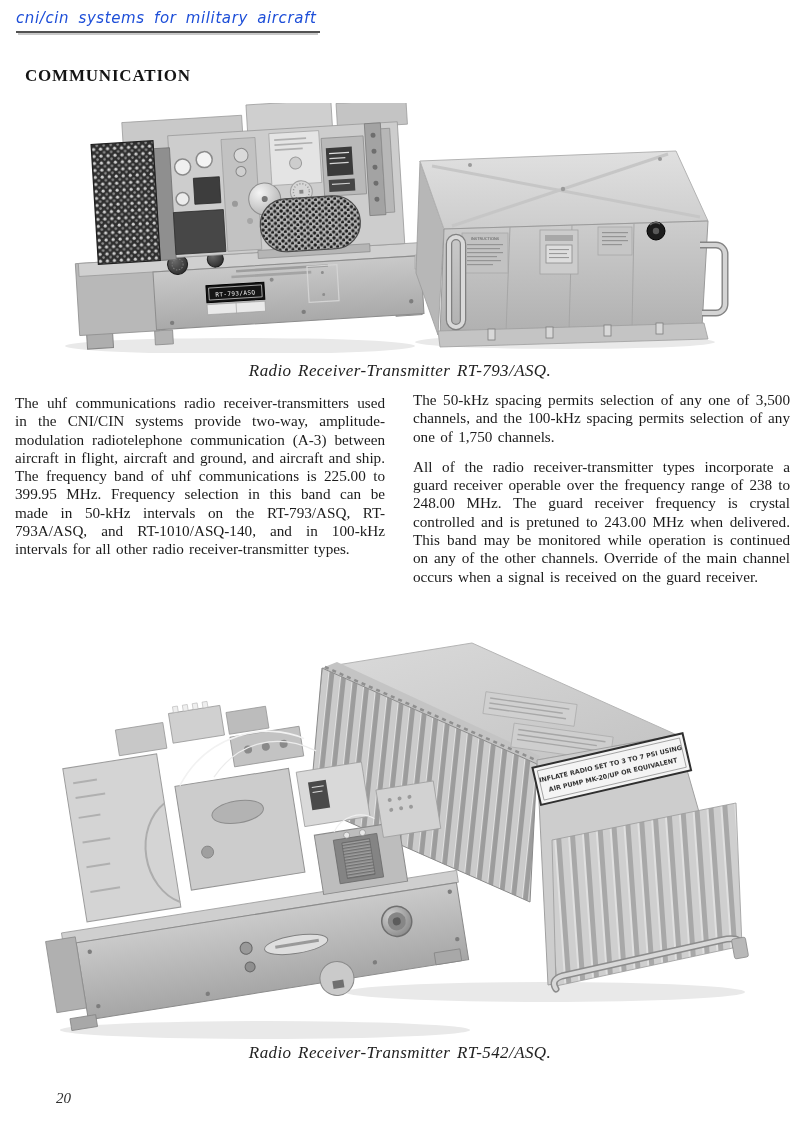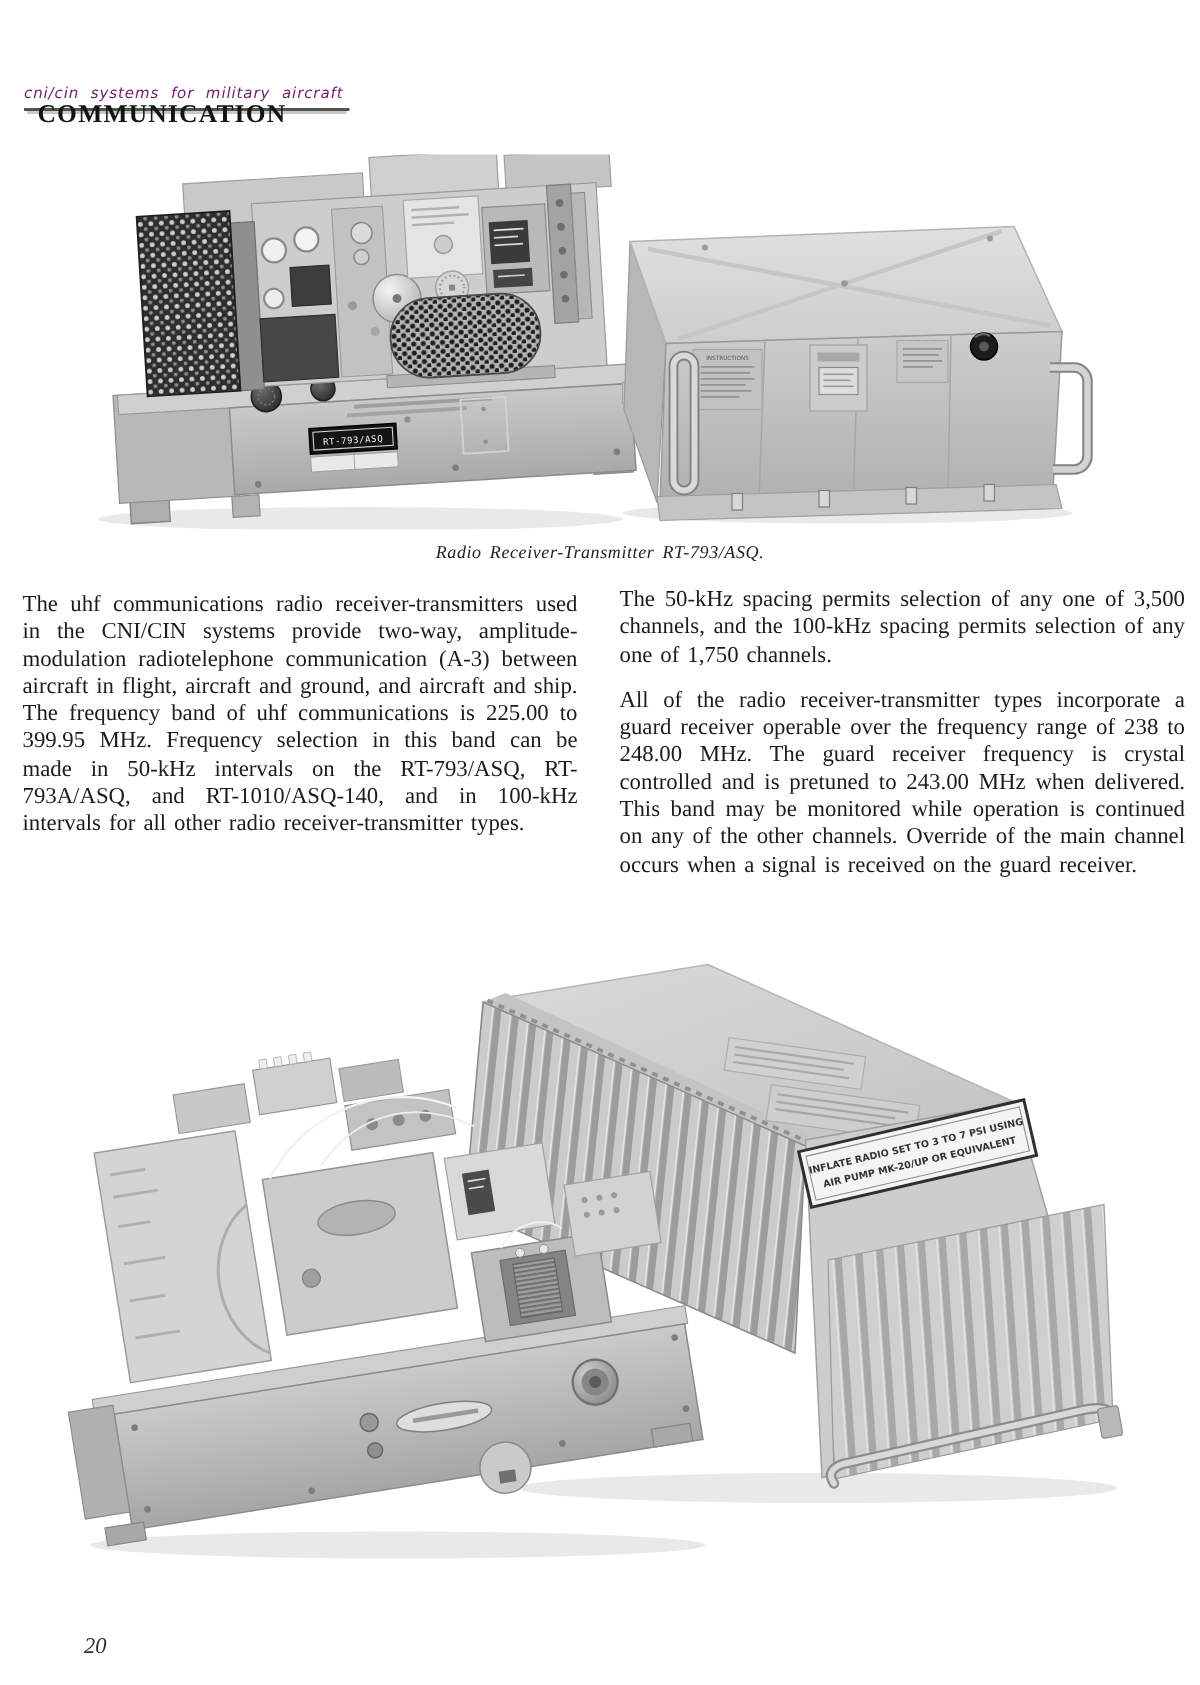--- a/index.html
+++ b/index.html
@@ -1,31 +1,31 @@
 <!DOCTYPE html>
 <html><head>
 <meta charset="utf-8">
 <style>
   html,body{margin:0;padding:0;background:#ffffff;}
   body{width:800px;height:1123px;overflow:hidden;}
   .page{position:relative;width:800px;height:1123px;background:#fff;
         font-family:"Liberation Serif",serif;color:#1c1c1c;}
   .running-header{position:absolute;left:16px;top:9px;display:inline-block;
-        font-family:"DejaVu Sans",sans-serif;font-style:italic;font-size:10px;
-        color:#701a75;letter-spacing:.6px;word-spacing:4px;padding:0 4px 4px 0;
-        border-bottom:2px solid #525252;box-shadow:0 4px 0 -2px #c9c9c9;margin-top:48px;}
+        font-family:"DejaVu Sans",sans-serif;font-style:italic;font-size:15px;
+        color:#1d4ed8;letter-spacing:.6px;word-spacing:4px;padding:0 4px 4px 0;
+        border-bottom:2px solid #525252;box-shadow:0 4px 0 -2px #c9c9c9;}
   .section-title{position:absolute;left:15px;top:56px;margin:10px;
         font-size:17px;font-weight:bold;letter-spacing:.8px;color:#141414;}
   figure{margin:0;}
   .fig{position:absolute;left:0;width:800px;}
   .fig svg{display:block;}
   .fig-1{top:103px;height:250px;}
   .fig-2{top:640px;height:400px;}
   .caption{position:absolute;left:0;width:800px;text-align:center;
-        font-style:italic;font-size:12px;letter-spacing:.4px;word-spacing:2px;color:#222;}
+        font-style:italic;font-size:17px;letter-spacing:.4px;word-spacing:2px;color:#222;}
   .caption-1{top:361px;}
   .caption-2{top:1043px;}
   .col{position:absolute;font-size:15.2px;line-height:18.3px;text-align:justify;
         word-spacing:1.5px;color:#1b1b1b;}
   .col p{margin:0 0 12px 0;}
   .col-left{left:15px;top:394px;width:370px;}
   .col-right{left:413px;top:391px;width:377px;}
   .article-heading{margin:0 0 10px 0;font-size:15.5px;font-weight:bold;
         font-style:italic;letter-spacing:.3px;color:#141414;}
   .page-number{position:absolute;left:17px;top:1090px;font-style:italic;
@@ -378,16 +378,17 @@
             <circle cx="430" cy="192" r="2"></circle>
         </g>
 
         <path d="M205,135 C240,88 300,85 335,108" fill="none" stroke="#f2f2f2" stroke-width="1.6"></path>
         <path d="M240,132 C270,100 310,98 345,122" fill="none" stroke="#ececec" stroke-width="1.2"></path>
         <path d="M350,205 C360,190 380,188 392,198" fill="none" stroke="#f0f0f0" stroke-width="1.2"></path>
       </g>
     </svg>
   </figure>
 
+  <figcaption class="caption caption-2">Radio Receiver-Transmitter RT-542/ASQ.</figcaption>
 
   <div class="page-number">20</div>
 
 </div>
 
 </body></html>

